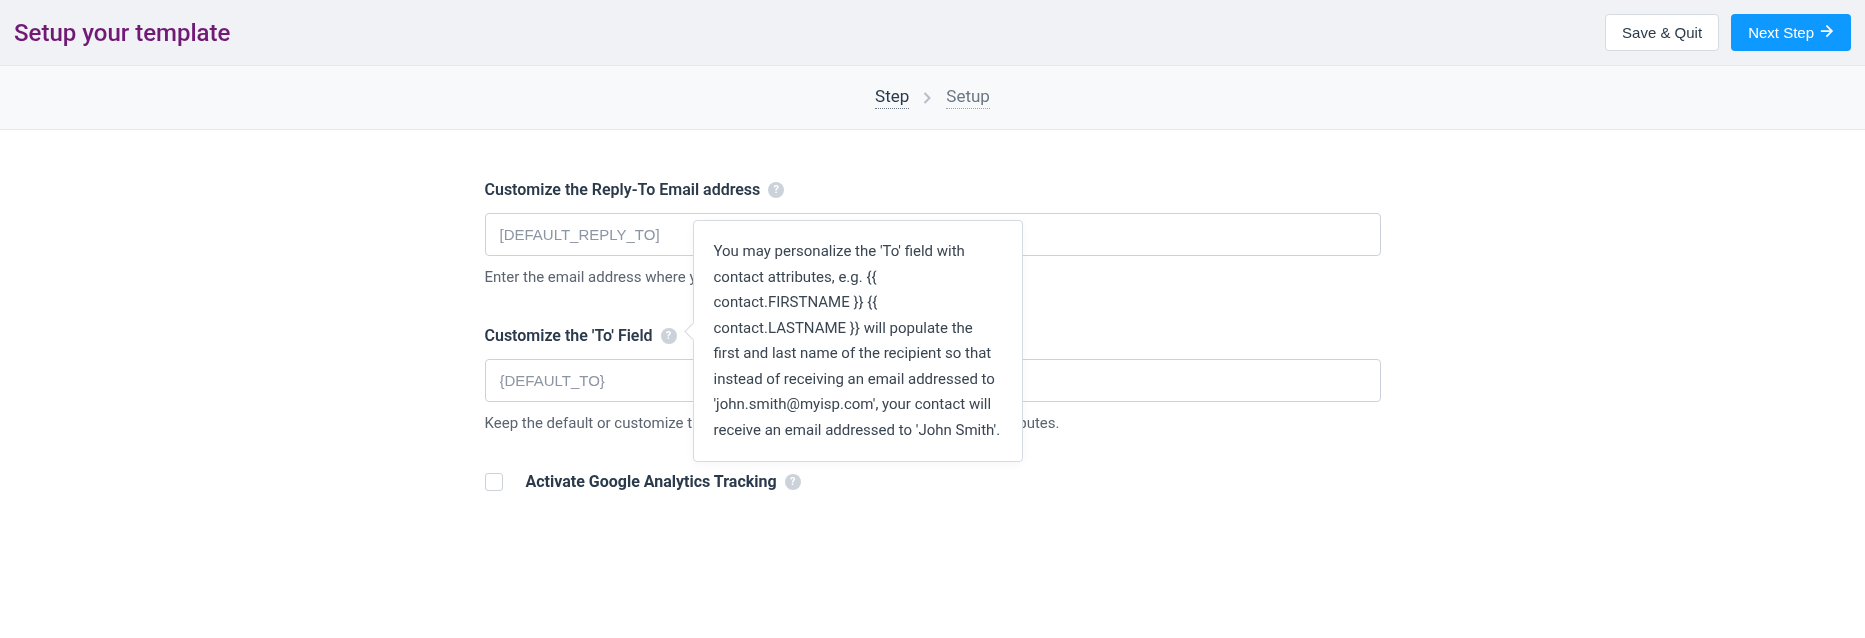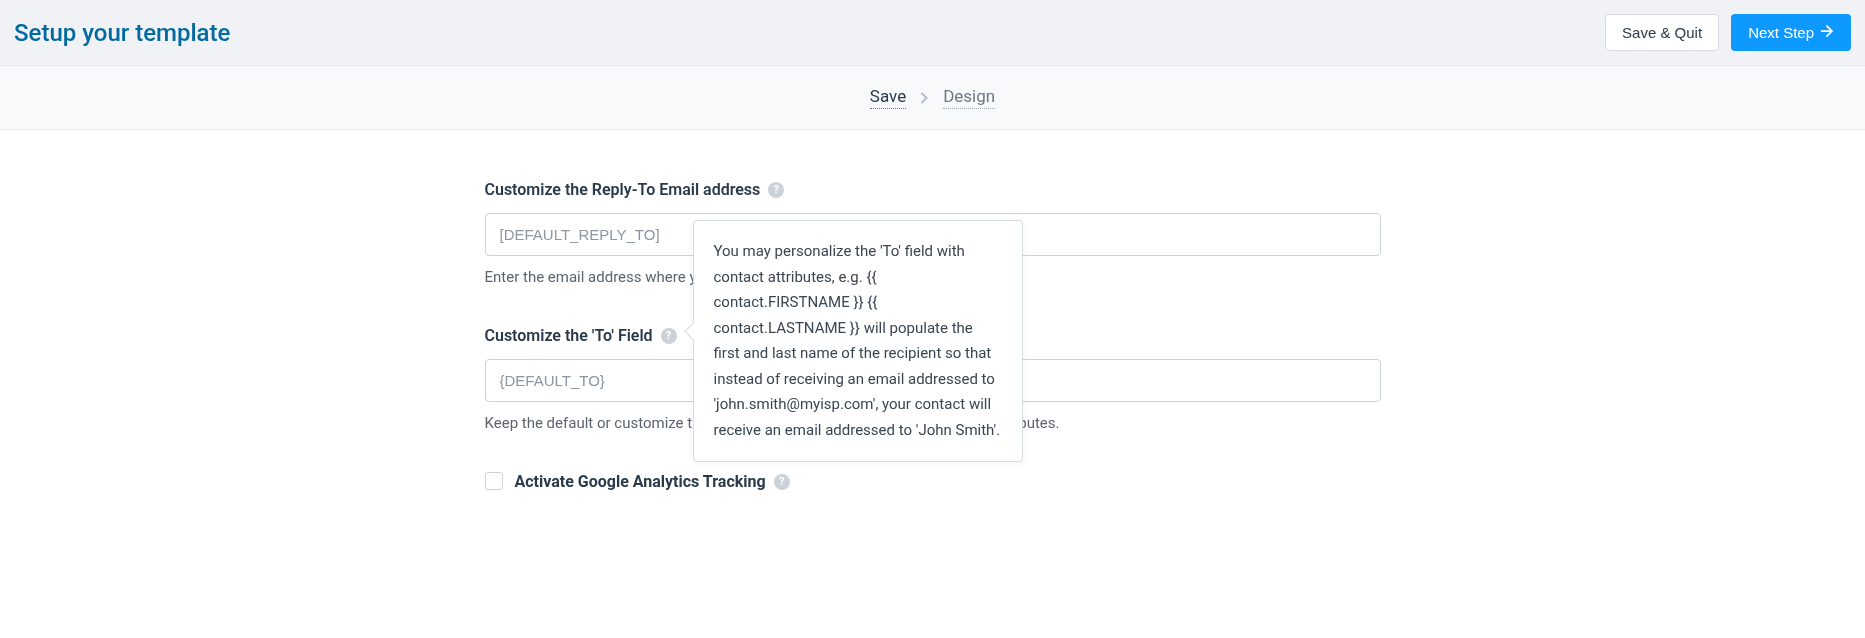--- a/index.html
+++ b/index.html
@@ -13,21 +13,21 @@
     background: #f0f2f5;
     display: flex;
     justify-content: space-between;
     align-items: center;
     padding: 14px 14px 14px 14px;
     border-bottom: 1px solid #e5e8ec;
   }
   .page-title {
     font-size: 24px;
     font-weight: 500;
-    color: #0369a1;
+    color: #701a75;
   }
   .header-actions {
     display: flex;
     gap: 12px;
   }
   .btn {
     display: inline-flex;
     align-items: flex-start;
     gap: 6px;
     padding: 9px 16px;
@@ -114,22 +114,22 @@
     background: #fff;
   }
   .text-input::placeholder { color: #8c95a2; }
   .helper-text {
     margin-top: 12px;
     font-size: 15px;
     color: #5b6470;
   }
   .checkbox-row {
     display: flex;
-    align-items: flex-start;
-    gap: 12px;
+    align-items: flex-end;
+    gap: 23px;
   }
   .checkbox {
     width: 18px;
     height: 18px;
     border: 1px solid #cbd2da;
     border-radius: 3px;
     background: #fff;
     cursor: pointer;
   }
   .checkbox-label {
@@ -182,27 +182,27 @@
       <span>Next Step</span>
       <svg width="14" height="14" viewBox="0 0 16 16">
           <path d="M8 1l7 7-7 7-1.4-1.4L11.2 9H1V7h10.2L6.6 2.4 8 1z"></path>
         </svg>
     </button>
   </div>
 </div>
 
 <div class="breadcrumb-bar">
   <div class="breadcrumb">
-    <span class="breadcrumb-step active">Save</span>
+    <span class="breadcrumb-step active">Step</span>
     <span class="breadcrumb-chevron">
       <svg width="9" height="12" viewBox="0 0 8 12" fill="none">
           <path d="M1 1l5 5-5 5" stroke="#b5bdc7" stroke-width="2"></path>
         </svg>
     </span>
-    <span class="breadcrumb-step">Design</span>
+    <span class="breadcrumb-step">Setup</span>
   </div>
 </div>
 
 <div class="form-wrap">
 
   <div class="form-section">
     <div class="section-label">
       <span>Customize the Reply-To Email address</span>
       <span class="help-icon">?</span>
     </div>

